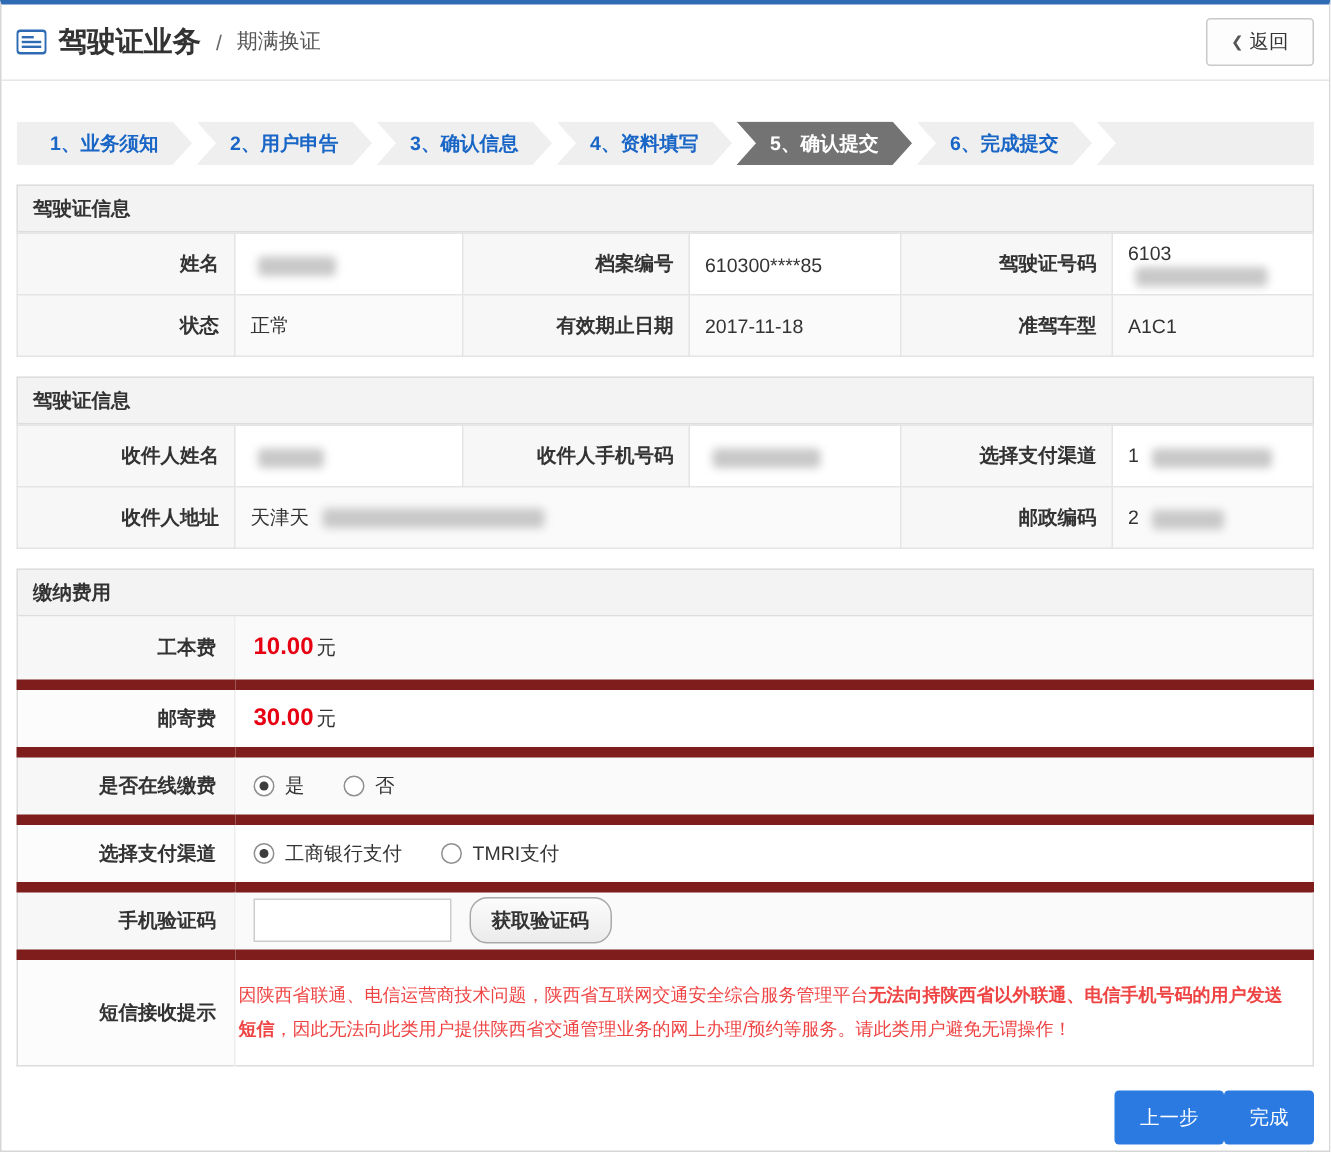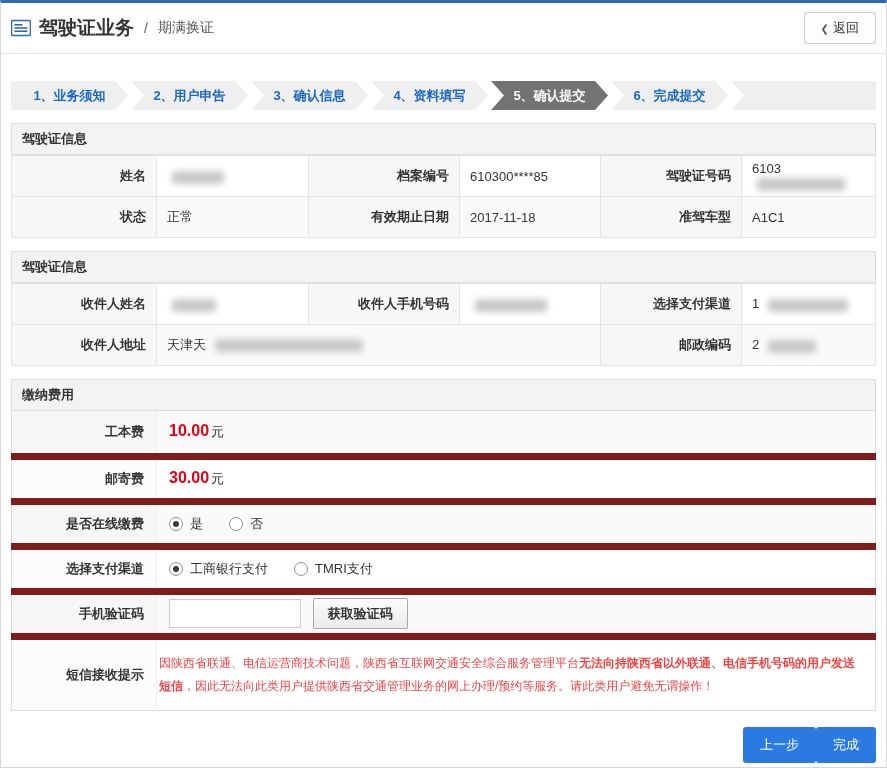--- a/index.html
+++ b/index.html
@@ -62,21 +62,21 @@
            flex:0 0 auto; }
   .radio.checked::after { content:''; position:absolute; left:3px; top:3px; right:3px; bottom:3px;
            border-radius:50%; background:#3c3c3c; }
   .radio-label { font-size:13px; color:#333; margin:0 26px 0 7px; }
 
   
   .code-input { width:132px; height:29px; border:1px solid #ccc; padding:0 8px;
                 font-size:13px; font-family:inherit; background:#fff; }
   .code-btn { height:31px; margin-left:8px; padding:0 14px; font-size:13px; font-weight:bold;
               color:#333; background:linear-gradient(#fcfcfc,#ebebeb); border:1px solid #a9a9a9;
-              border-radius:2px; cursor:pointer; font-family:inherit; }
+              border-radius:12px; cursor:pointer; font-family:inherit; }
 
   
   .notice-cell { padding:12px 14px 12px 2px !important; height:auto !important; }
   .notice { color:#ef4444; font-size:12px; line-height:1.95; }
   .notice b { font-weight:bold; }
 
   
   .footer { display:flex; justify-content:flex-end; margin:16px 10px 0 10px; }
   .btn-blue { background:#2a7ae2; color:#fff; border:none; border-radius:3px;
               padding:9px 17px; font-size:13px; cursor:pointer; font-family:inherit; }

